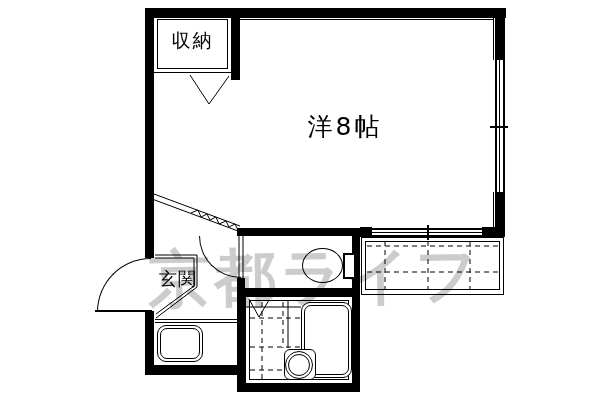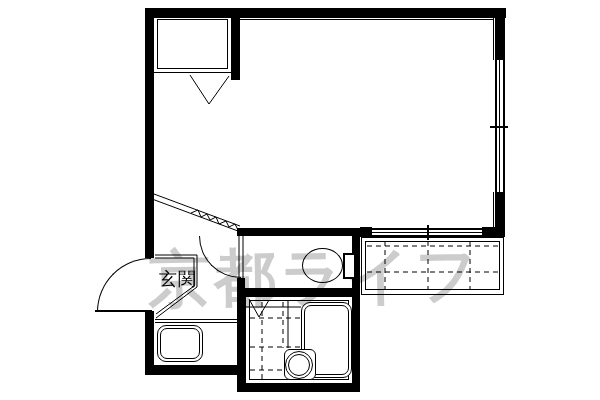--- a/index.html
+++ b/index.html
@@ -130,17 +130,19 @@
   <div class="box1" style="left:285px;top:351px;width:28px;height:28px;border-radius:50%;"></div>
   <div class="box2" style="left:288px;top:354px;width:22px;height:22px;border-radius:50%;"></div>
 
   <div class="box1 whitefill" style="left:157px;top:325px;width:46px;height:37px;border-radius:9px;"></div>
   <div class="box2" style="left:160px;top:328px;width:40px;height:31px;border-radius:7px;"></div>
 
   <div class="arc-tl" style="left:97px;top:258px;width:54px;height:54px;"></div>
   <div class="thinline" style="left:95px;top:310px;width:57px;height:2px;"></div>
   <div class="arc-bl" style="left:199px;top:236px;width:42px;height:42px;"></div>
 
+  <div class="label lbl-closet" style="left:153px;top:31px;width:79px;">収納</div>
+  <div class="label lbl-room" style="left:265px;top:114px;width:160px;">洋8帖</div>
   <div class="label lbl-entrance" style="left:155px;top:270px;width:46px;">玄関</div>
 
   <div class="watermark">京都ライフ</div>
 
 </div>
 
 </body></html>

